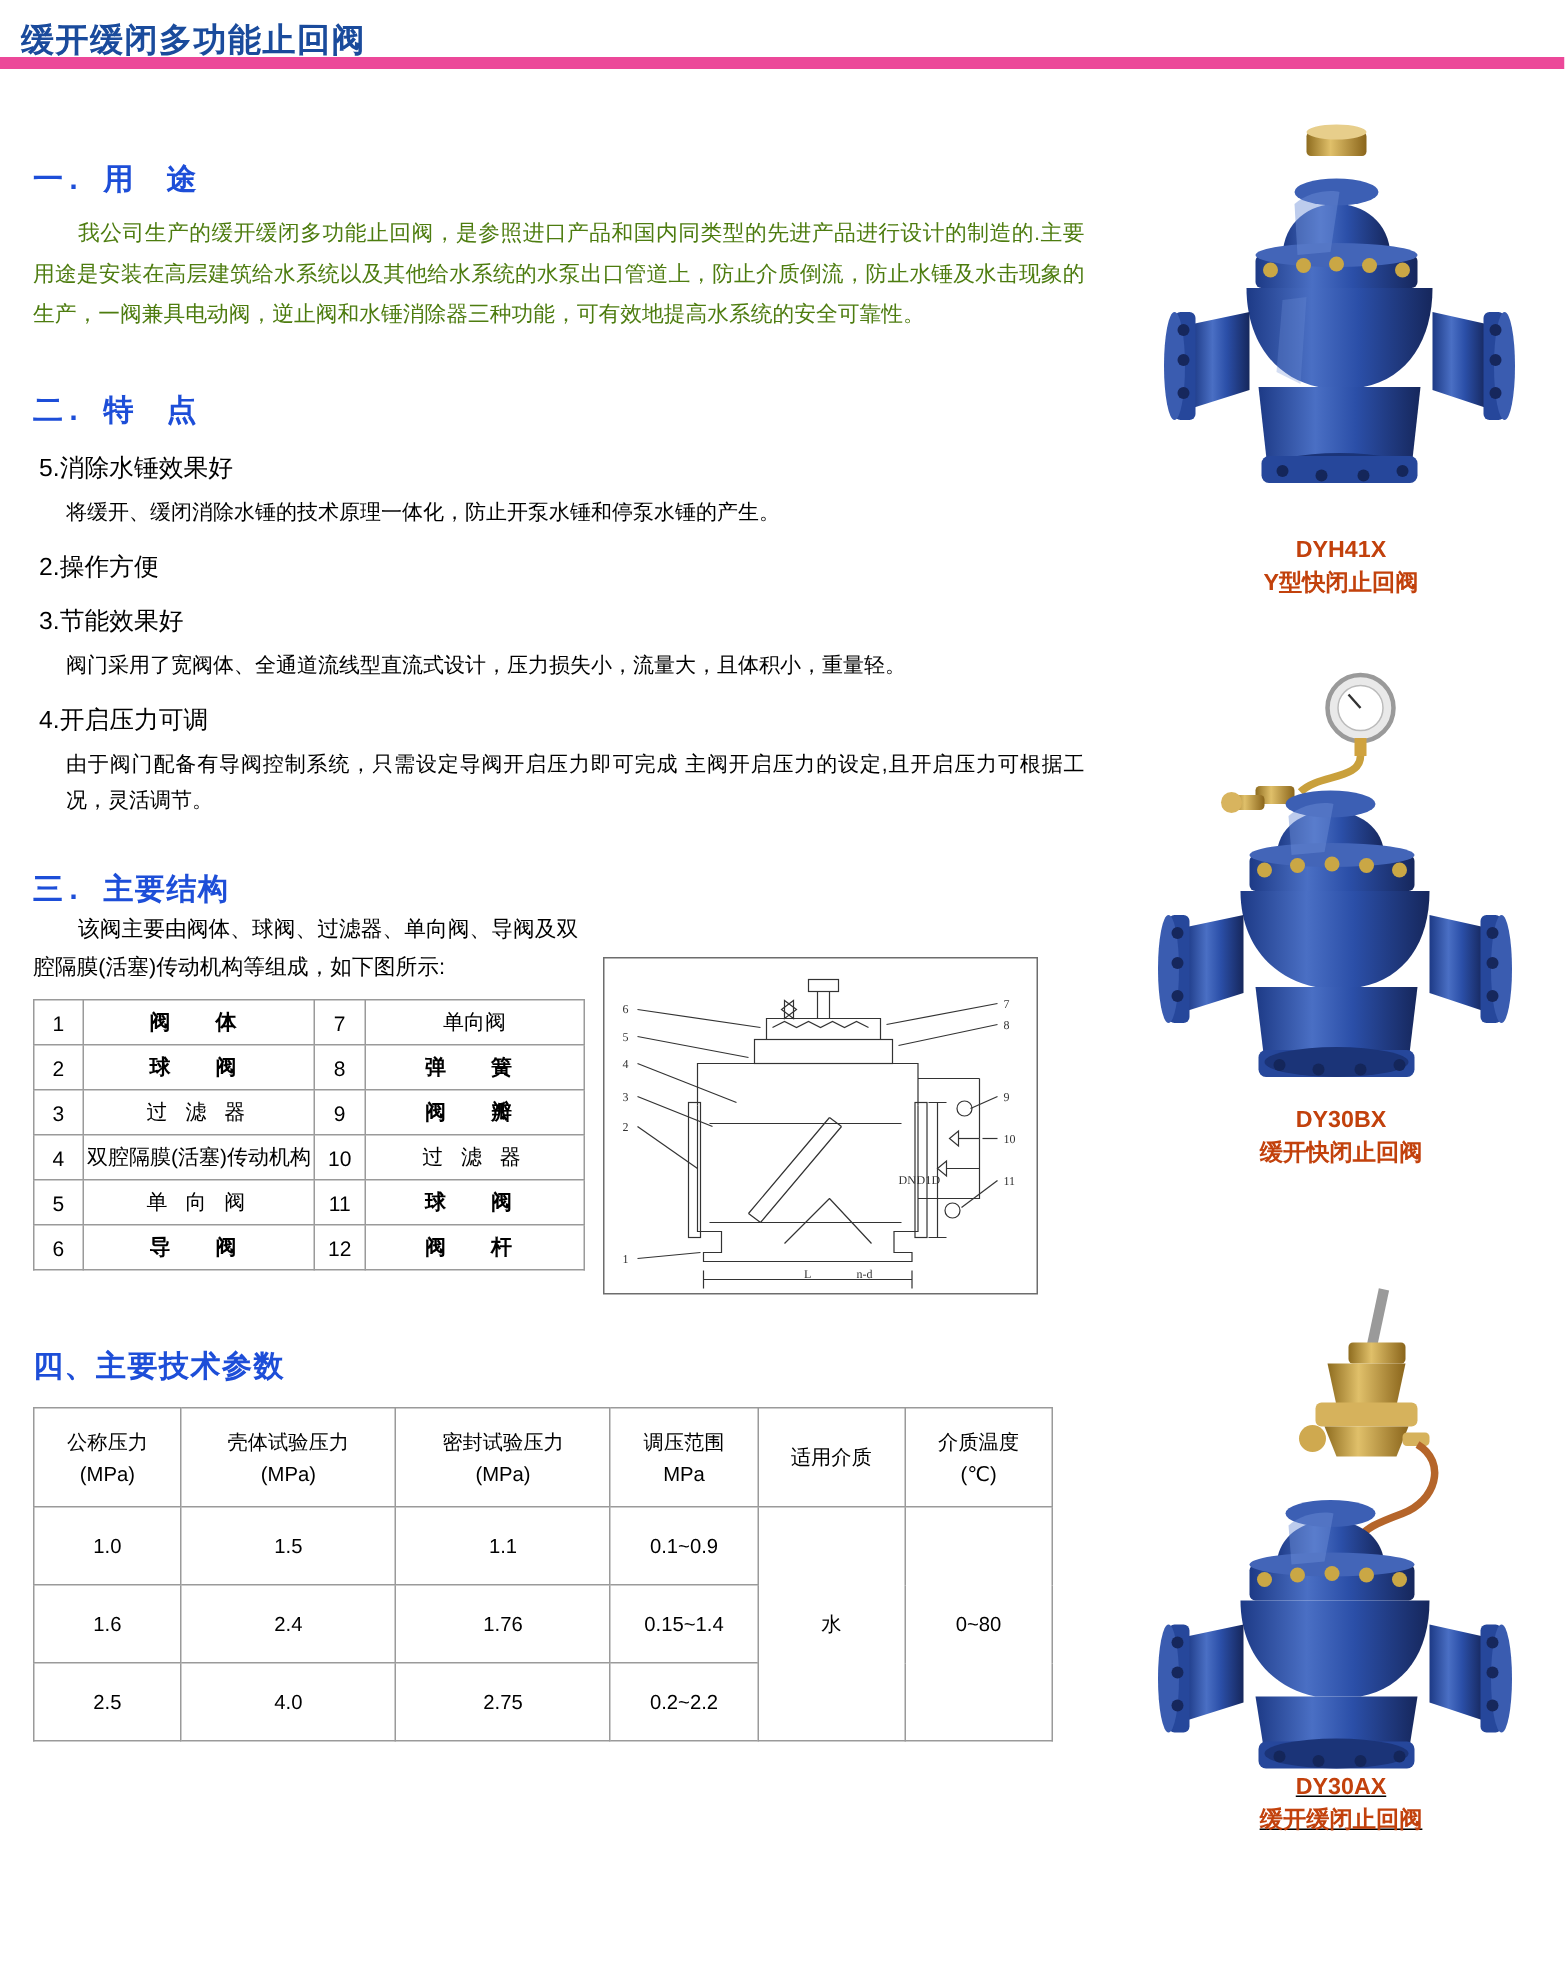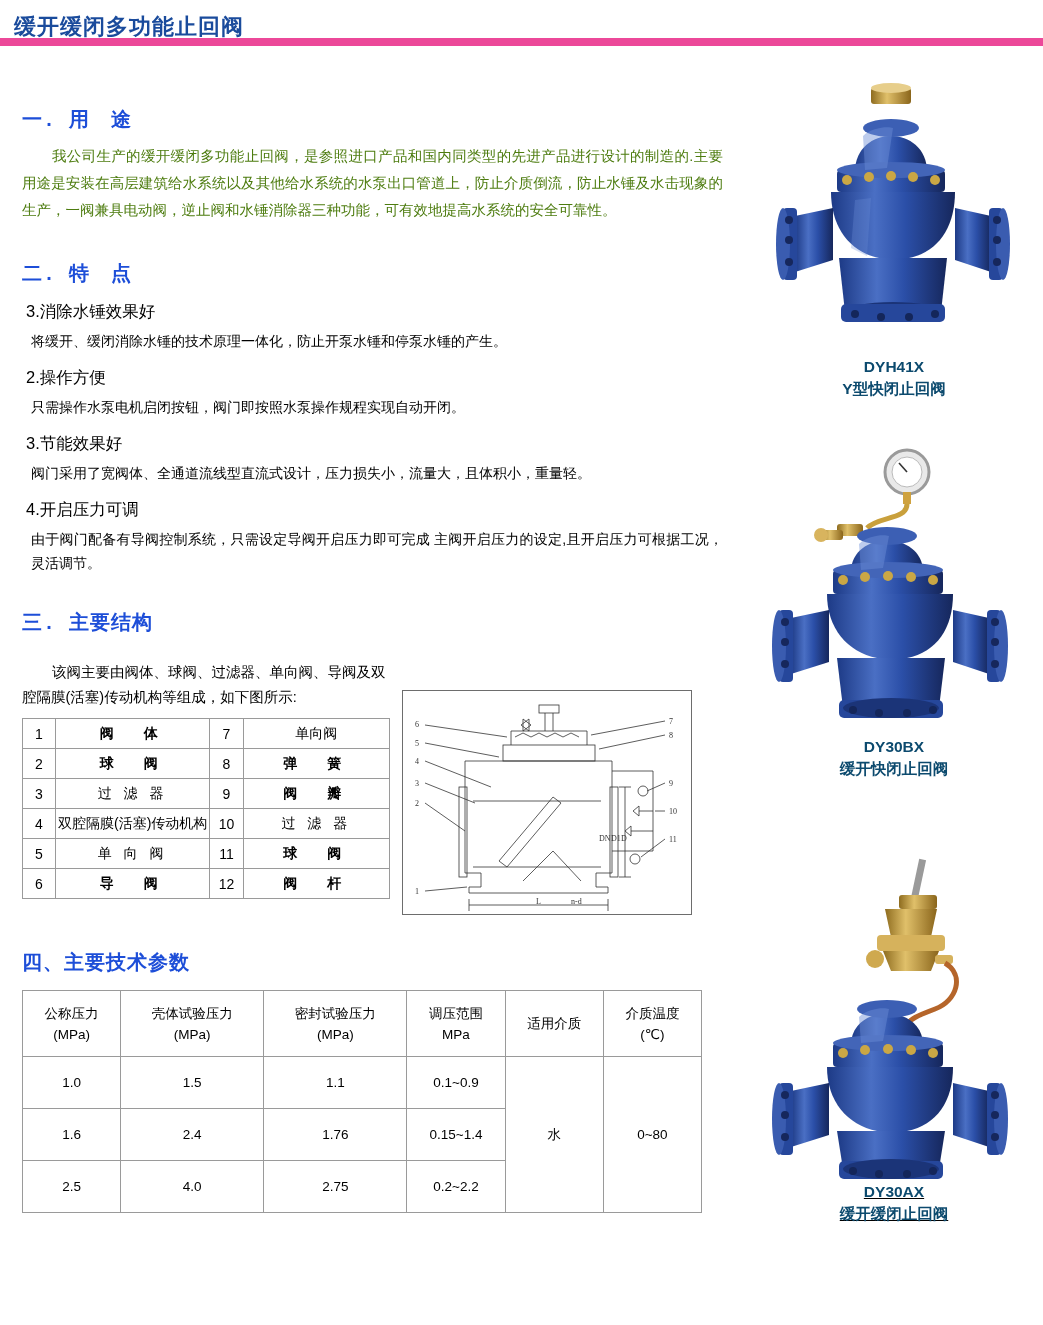--- a/index.html
+++ b/index.html
@@ -57,29 +57,29 @@
   .feat-title {
     font-size: 16.5px;
     margin-top: 14px;
     margin-left: 4px;
     color: #000;
   }
   .feat-body {
     font-size: 14px;
     line-height: 24px;
     margin-top: 6px;
-    margin-left: 9px;
+    margin-left: 22px;
     text-align: justify;
   }
   .sec3-head { margin-top: 34px; }
   .sec4-head { margin-top: 34px; font-size: 20px; }
 
   
   .struct-wrap {
-    margin-top: 24px;
+    margin-top: 2px;
     position: relative;
     display: flex;
     gap: 10px;
   }
   .struct-left { width: 370px; }
   .struct-note {
     font-size: 14.5px;
     line-height: 25px;
     text-indent: 30px;
   }
@@ -136,21 +136,21 @@
     width: 298px;
     height: 1279px;
   }
   .product {
     position: absolute;
     left: 0;
     width: 298px;
     text-align: center;
   }
   .product .cap {
-    color: #0c4a6e;
+    color: #c2410c;
     font-size: 15.5px;
     line-height: 22px;
     font-weight: bold;
   }
   .pimg { position: relative; margin: 0 auto; }
 
   
   .vsvg { display:block; margin: 0 auto; }
 </style>
 </head>
@@ -160,25 +160,24 @@
   <div class="title">缓开缓闭多功能止回阀</div>
 </div>
 
 <div class="left-col">
 
   <div class="sec-head sec1-head">一. 用　途</div>
   <div class="body-text indent">我公司生产的缓开缓闭多功能止回阀，是参照进口产品和国内同类型的先进产品进行设计的制造的.主要用途是安装在高层建筑给水系统以及其他给水系统的水泵出口管道上，防止介质倒流，防止水锤及水击现象的生产，一阀兼具电动阀，逆止阀和水锤消除器三种功能，可有效地提高水系统的安全可靠性。</div>
 
   <div class="sec-head sec2-head">二. 特　点</div>
 
-  <div class="feat-title">3.消除水锤效果好</div>
+  <div class="feat-title">5.消除水锤效果好</div>
   <div class="feat-body">将缓开、缓闭消除水锤的技术原理一体化，防止开泵水锤和停泵水锤的产生。</div>
 
   <div class="feat-title">2.操作方便</div>
-  <div class="feat-body">只需操作水泵电机启闭按钮，阀门即按照水泵操作规程实现自动开闭。</div>
 
   <div class="feat-title">3.节能效果好</div>
   <div class="feat-body">阀门采用了宽阀体、全通道流线型直流式设计，压力损失小，流量大，且体积小，重量轻。</div>
 
   <div class="feat-title">4.开启压力可调</div>
   <div class="feat-body">由于阀门配备有导阀控制系统，只需设定导阀开启压力即可完成 主阀开启压力的设定,且开启压力可根据工况，灵活调节。</div>
 
   <div class="sec-head sec3-head">三. 主要结构</div>
 
   <div class="struct-wrap">

